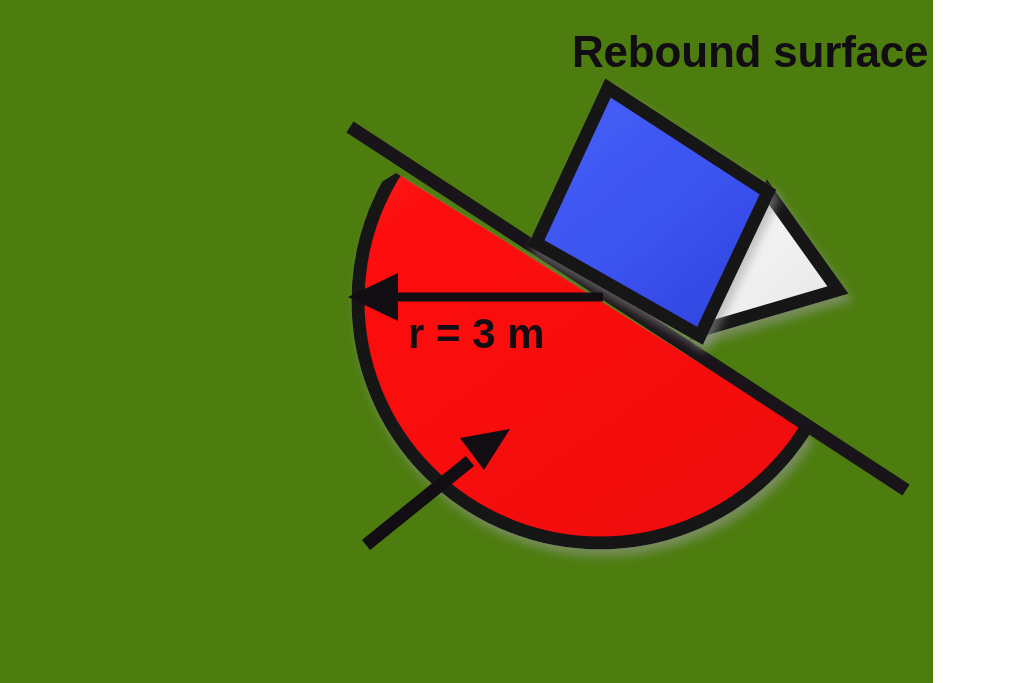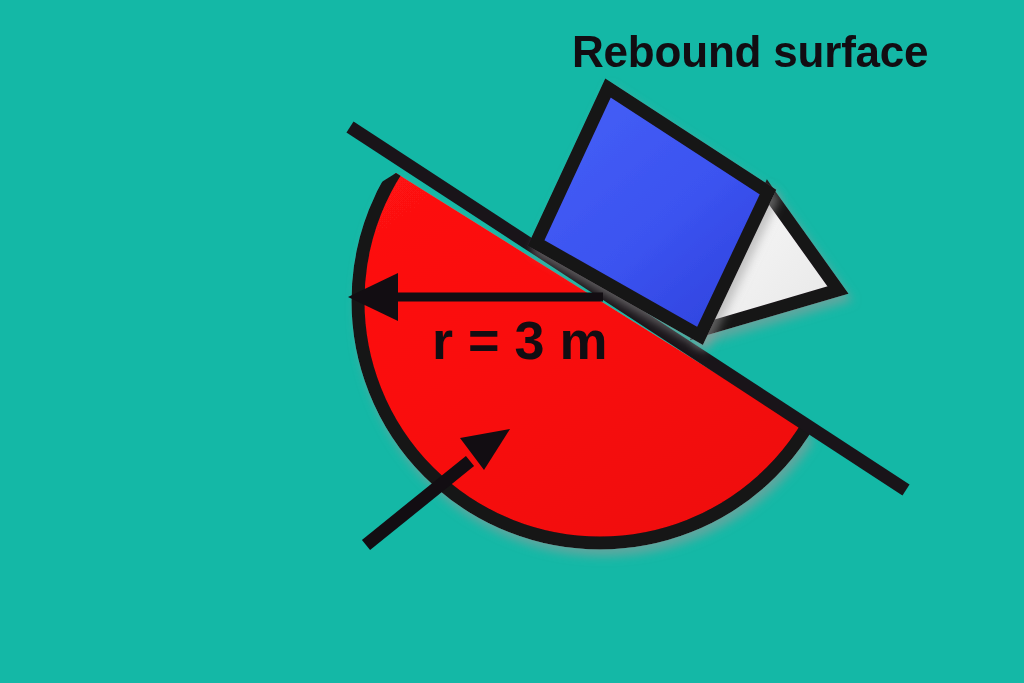--- a/index.html
+++ b/index.html
@@ -9,23 +9,23 @@
     background: #ffffff;
   }
   body {
     width: 1024px;
     height: 683px;
     font-family: "Liberation Sans", sans-serif;
     overflow: hidden;
   }
   #stage {
     position: relative;
-    width: 1024px;
+    width: 933px;
     height: 683px;
-    background: #14b8a6;
+    background: #4d7c0f;
   }
   #diagram {
     position: absolute;
     left: 0;
     top: 0;
     width: 1024px;
     height: 683px;
     display: block;
   }
   .lbl {
@@ -42,23 +42,22 @@
     font-size: 44px;
   }
   #label-forbidden-zone {
     left: 28px;
     top: 540px;
     font-size: 44px;
   }
   #label-radius {
     left: 408px;
     top: 313px;
-    font-size: 54px;
+    font-size: 42px;
     letter-spacing: 0px;
-    margin-left: 24px;
   }
 </style>
 </head>
 <body>
 
 <div id="stage">
 
   <svg id="diagram" viewBox="0 0 1024 683" xmlns="http://www.w3.org/2000/svg">
     <defs>
       <linearGradient id="redGrad" x1="0.15" y1="0" x2="0.85" y2="1">

